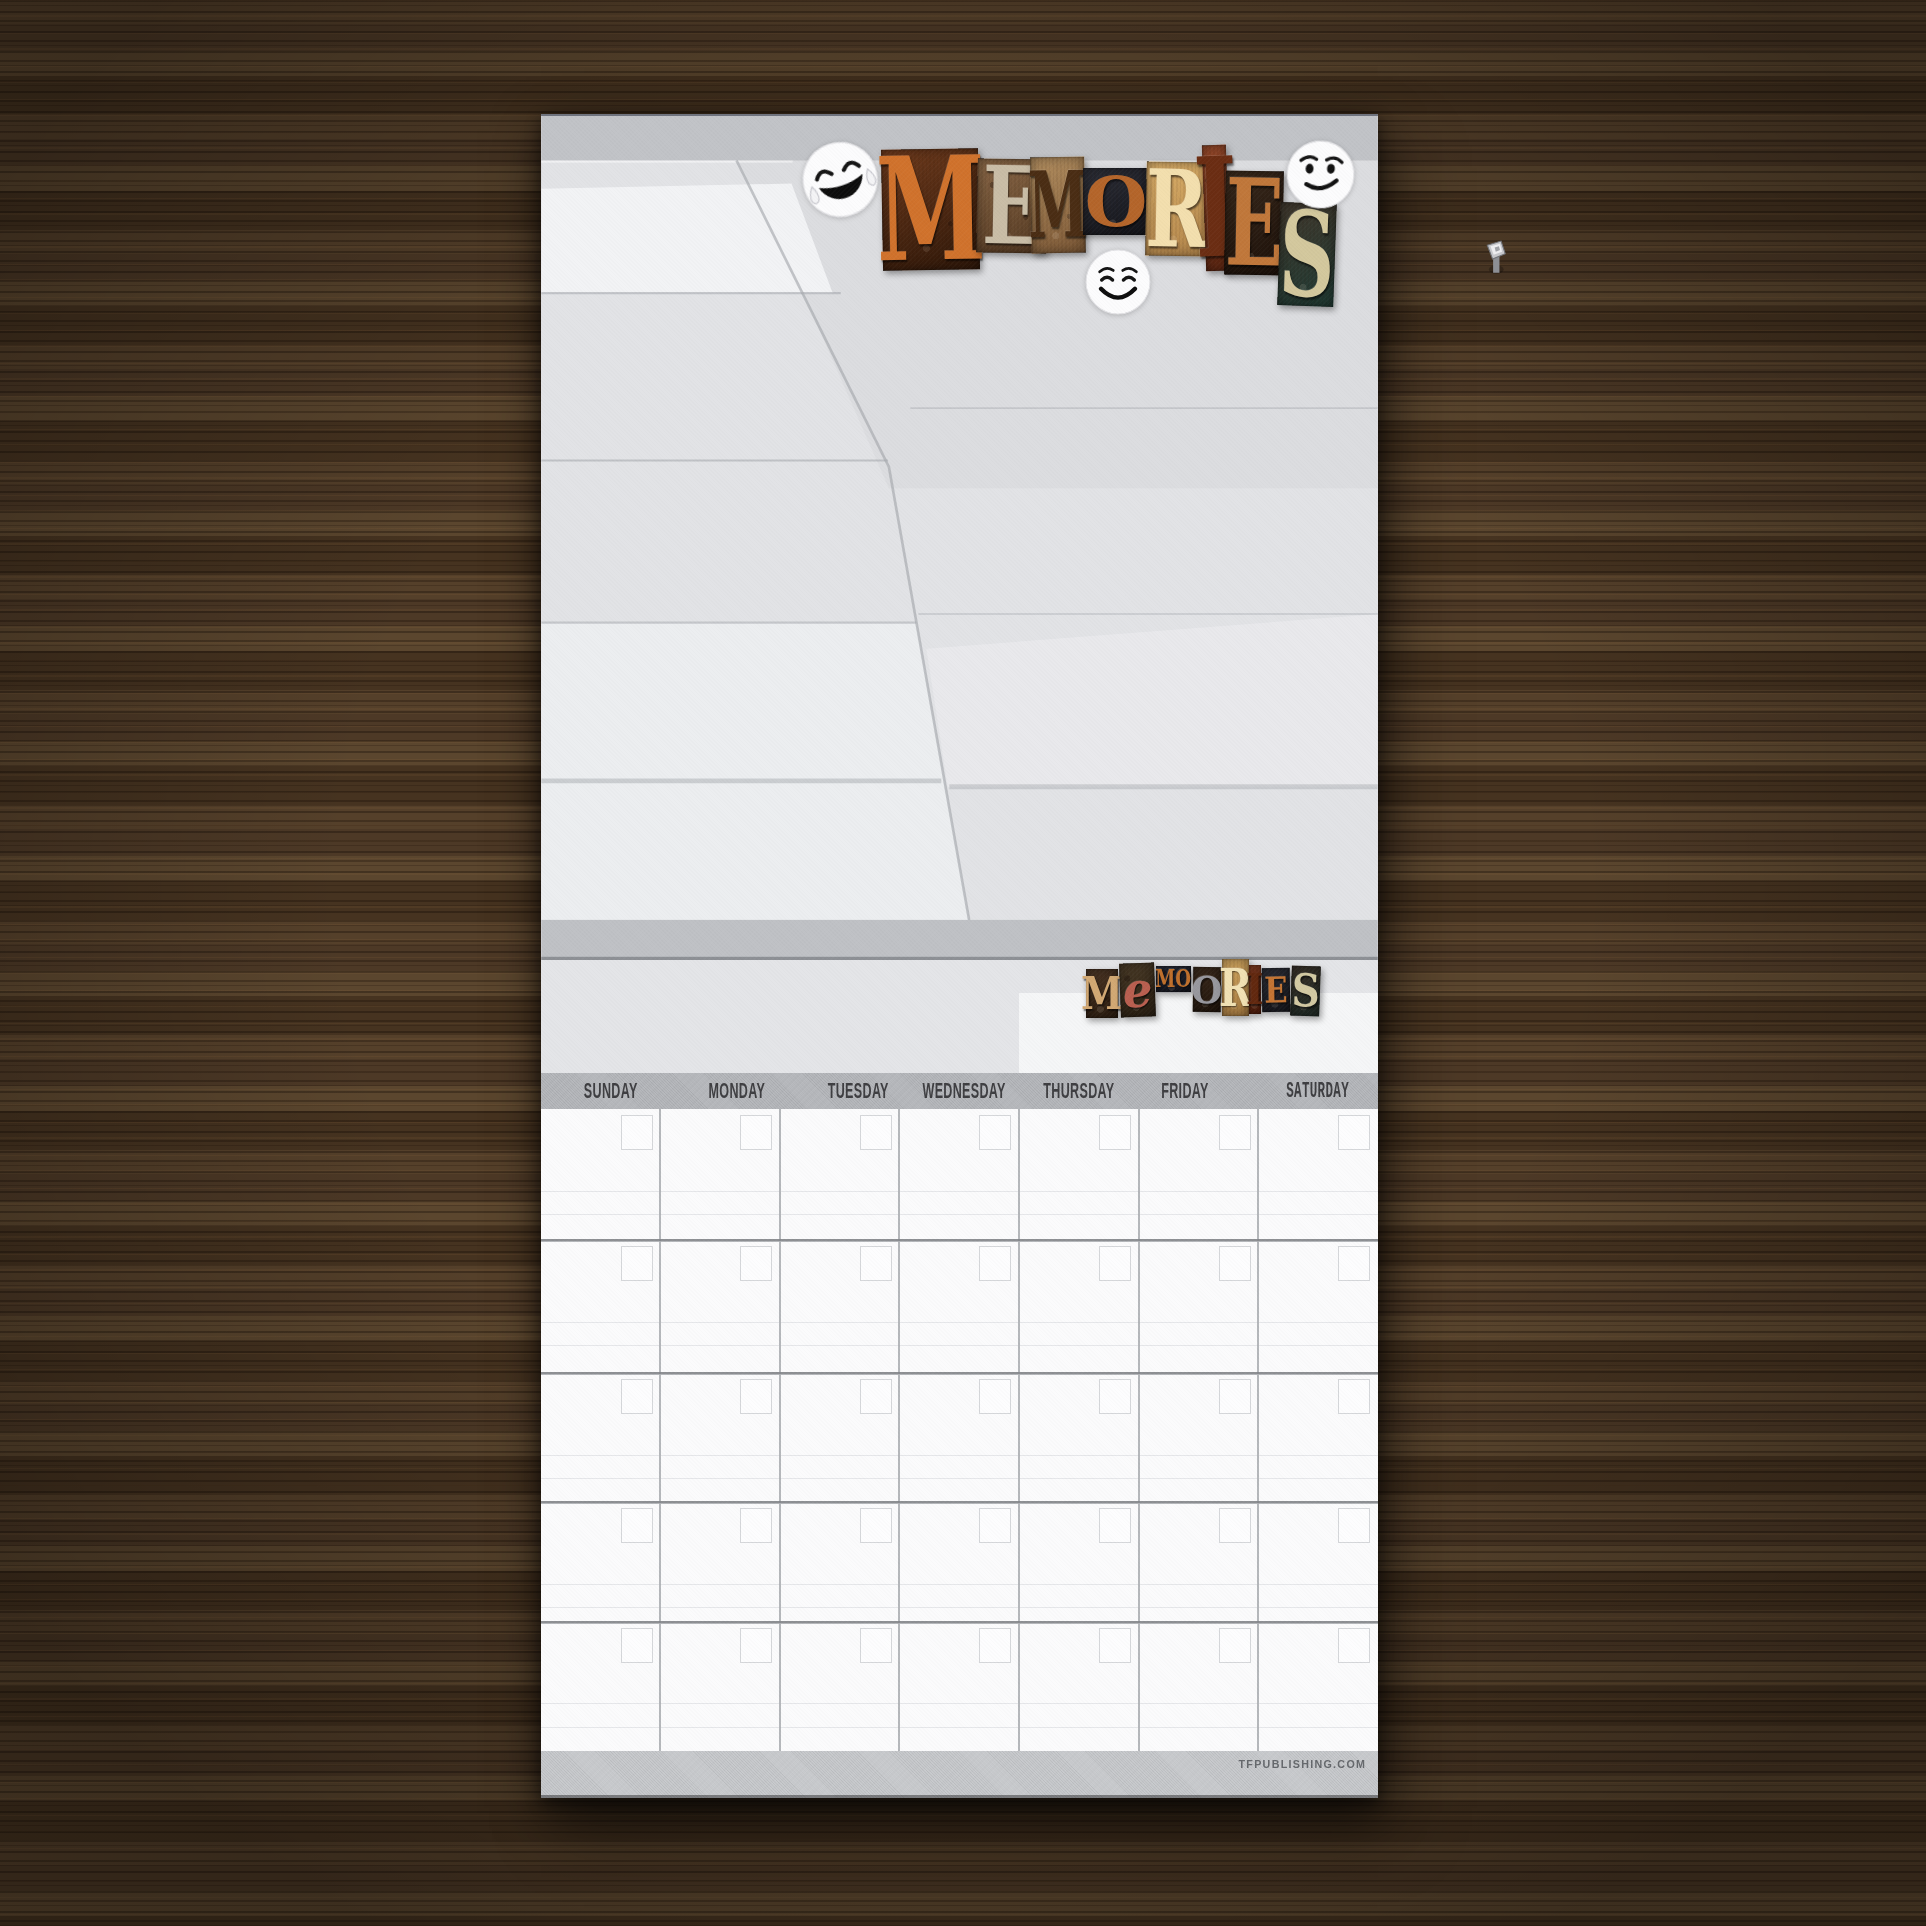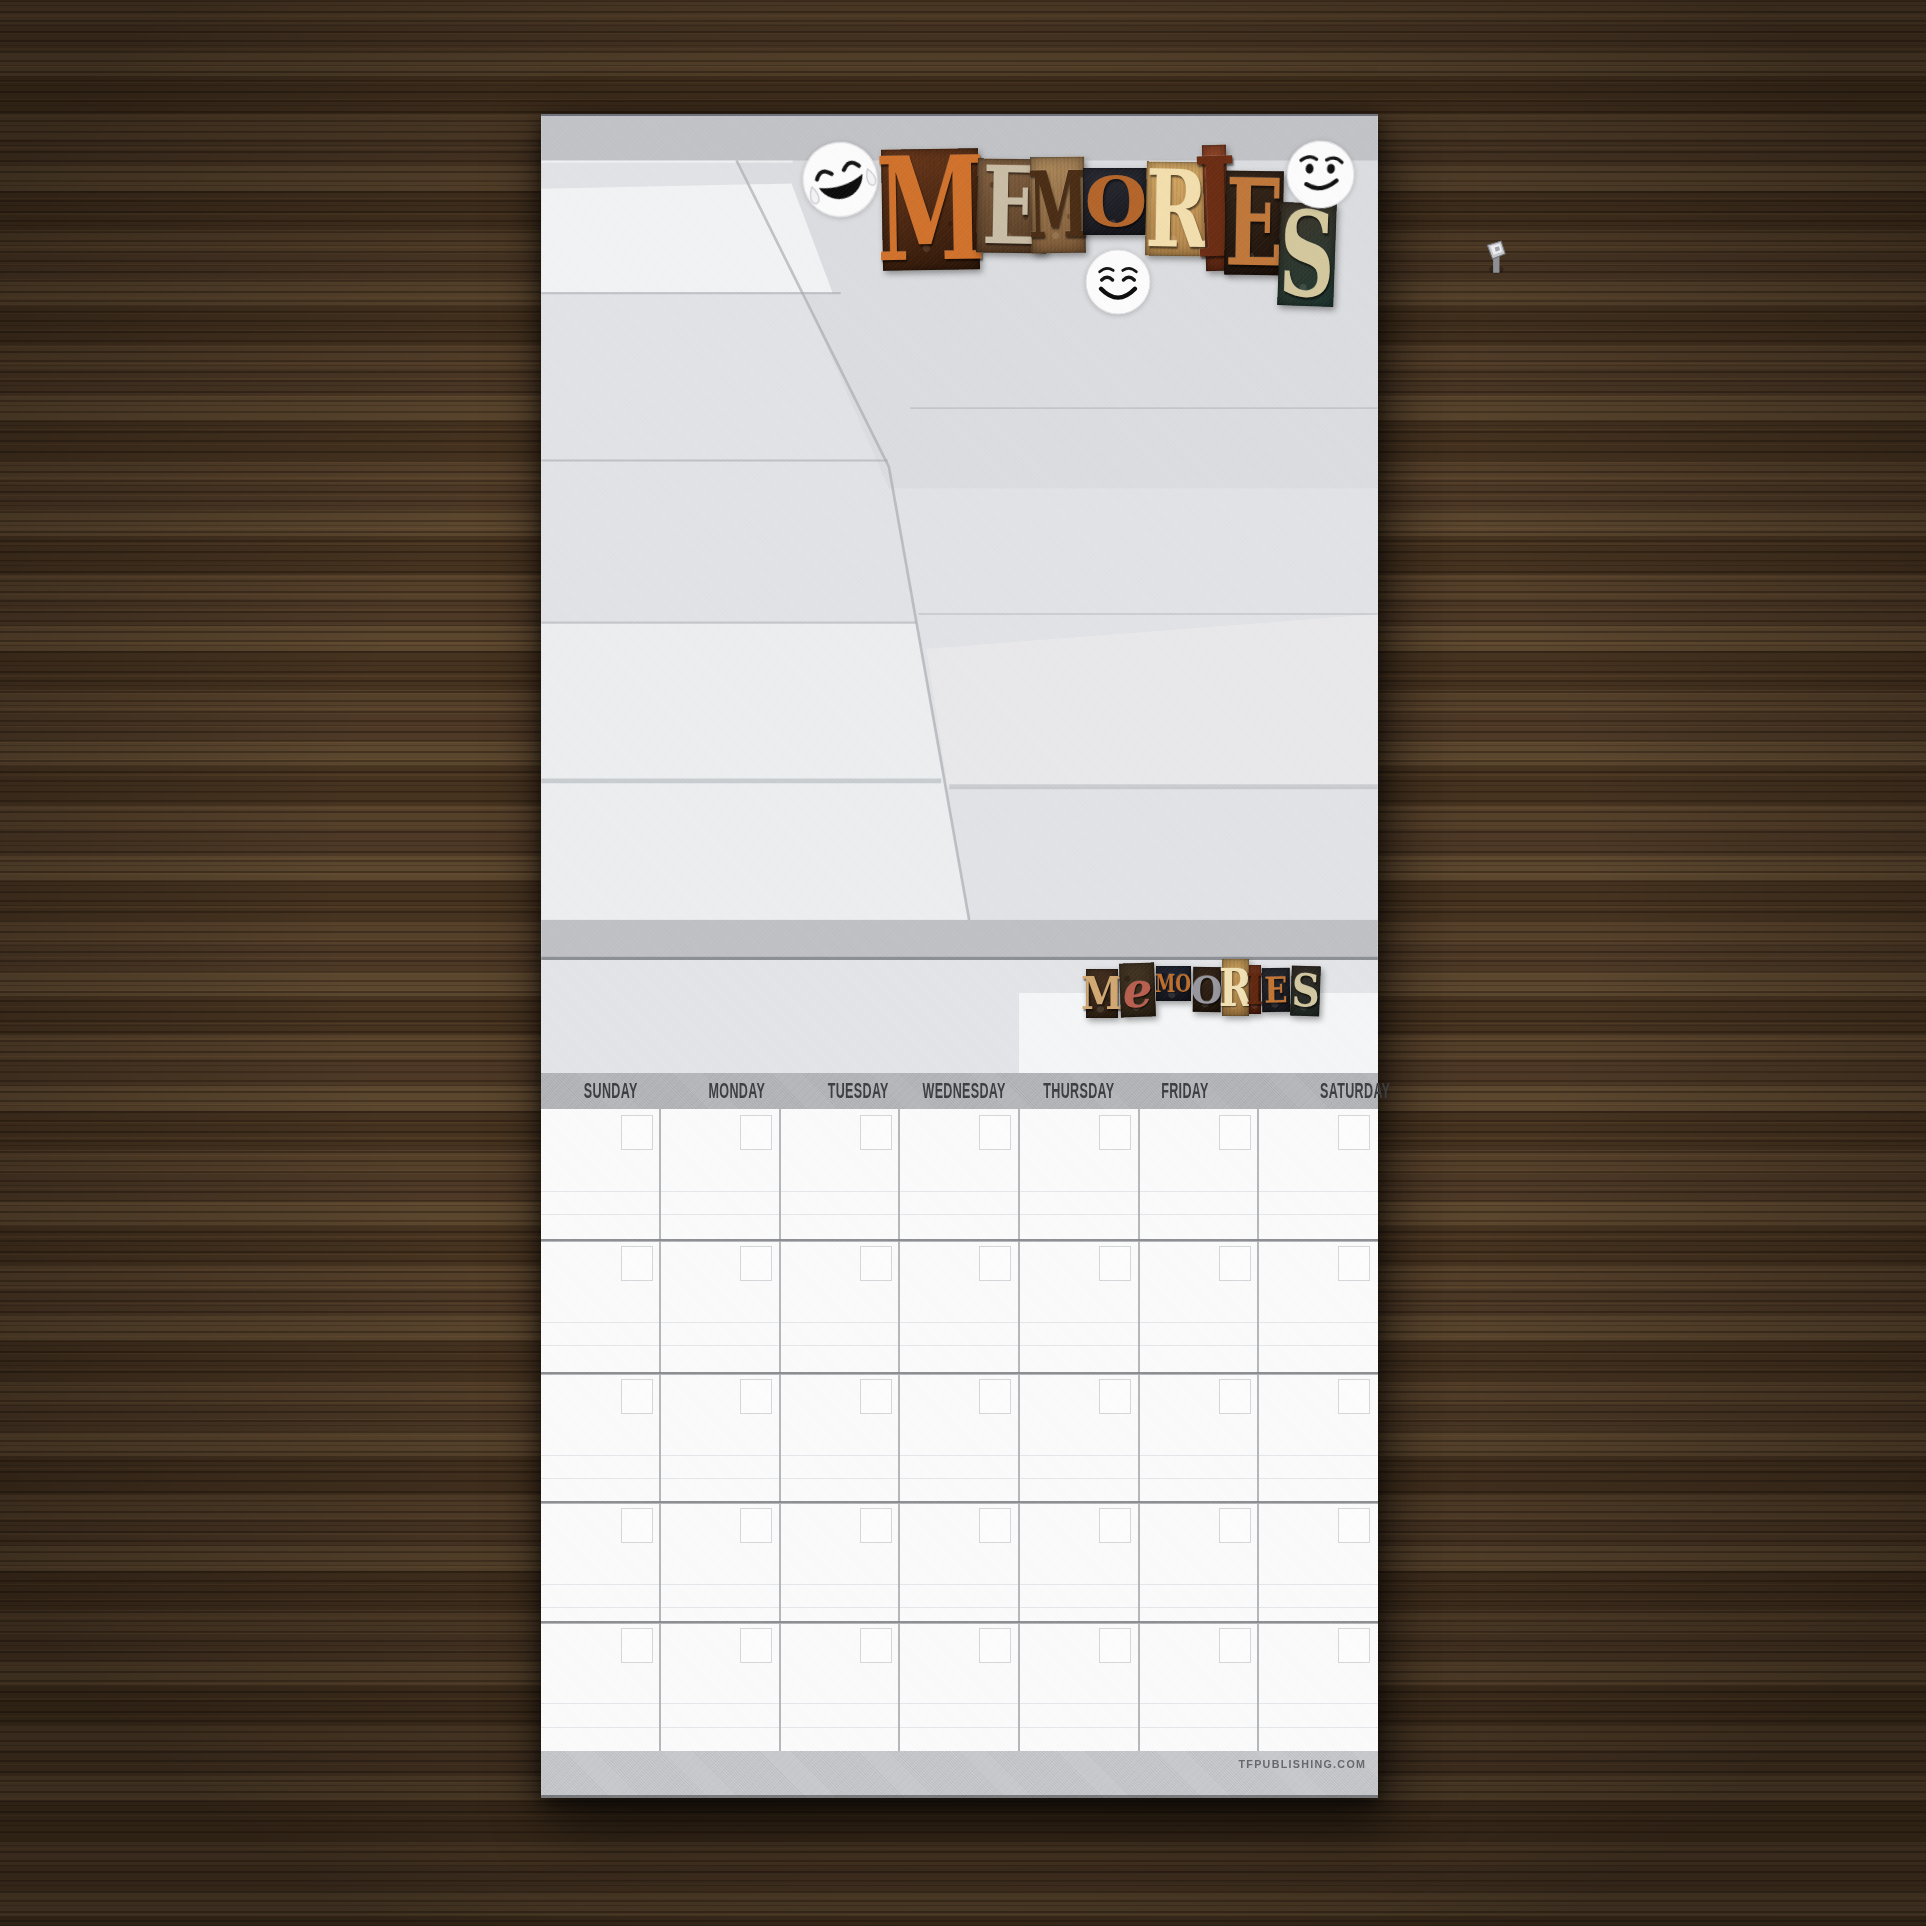--- a/index.html
+++ b/index.html
@@ -133,21 +133,21 @@
 
     <div id="sub-title" class="subtitle-wrap">
         <div class="blk" style="left: 545px; top: 855px; width: 32px; height: 49px; background: linear-gradient(160deg, rgb(75, 53, 36), rgb(44, 29, 16)); transform: rotate(0deg);">
           <div class="mottle"></div>
           <span class="ch" style="color: rgb(210, 168, 115); font-size: 40px; transform: scale(0.95, 1.1);">M</span>
         </div>
         <div class="blk" style="left: 579px; top: 849px; width: 35px; height: 54px; background: linear-gradient(160deg, rgb(74, 59, 39), rgb(42, 32, 19)); transform: rotate(-2deg);">
           <div class="mottle"></div>
           <span class="ch" style="color: rgb(185, 95, 79); font-size: 49px; transform: scale(0.95, 1); font-style: italic;">e</span>
         </div>
-        <div class="blk" style="left: 615px; top: 852px; width: 35px; height: 35px; background: linear-gradient(160deg, rgb(37, 42, 55), rgb(18, 20, 29)); transform: rotate(0deg);">
+        <div class="blk" style="left: 615px; top: 852px; width: 35px; height: 26px; background: linear-gradient(160deg, rgb(37, 42, 55), rgb(18, 20, 29)); transform: rotate(0deg);">
           <div class="mottle"></div>
           <span class="ch" style="color: rgb(191, 111, 43); font-size: 21.4px; transform: scale(0.85, 1.1);">MO</span>
         </div>
         <div class="blk" style="left: 652px; top: 853px; width: 28px; height: 45px; background: linear-gradient(160deg, rgb(60, 43, 30), rgb(32, 21, 12)); transform: rotate(1deg);">
           <div class="mottle"></div>
           <span class="ch" style="color: rgb(151, 151, 157); font-size: 34px; transform: scale(1.05, 1.1);">O</span>
         </div>
         <div class="blk" style="left: 681px; top: 845px; width: 27px; height: 57px; background: linear-gradient(160deg, rgb(211, 167, 95), rgb(168, 124, 66)); transform: rotate(0deg);">
           <div class="mottle"></div>
           <span class="ch" style="color: rgb(241, 225, 180); font-size: 47px; transform: scale(0.85, 1.1);">R</span>
@@ -197,21 +197,21 @@
       </svg>
     </div>
 
     <div id="weekdays">
         <div class="weekday" style="left: 10px; width: 120px;"><span>SUNDAY</span></div>
         <div class="weekday" style="left: 136px; width: 120px;"><span>MONDAY</span></div>
         <div class="weekday" style="left: 257px; width: 120px;"><span>TUESDAY</span></div>
         <div class="weekday" style="left: 360px; width: 120px;"><span>WEDNESDAY</span></div>
         <div class="weekday" style="left: 478px; width: 120px;"><span>THURSDAY</span></div>
         <div class="weekday" style="left: 584px; width: 120px;"><span>FRIDAY</span></div>
-        <div class="weekday" style="left: 754px; width: 120px;"><span>SATURDAY</span></div>
+        <div class="weekday" style="left: 717px; width: 120px; font-family: Liberation Mono, monospace;"><span>SATURDAY</span></div>
       </div>
     <div id="grid">
         <div class="grid-line vline" style="left: 118px; top: 995px; height: 642px;"></div>
         <div class="grid-line vline" style="left: 238px; top: 995px; height: 642px;"></div>
         <div class="grid-line vline" style="left: 357px; top: 995px; height: 642px;"></div>
         <div class="grid-line vline" style="left: 477px; top: 995px; height: 642px;"></div>
         <div class="grid-line vline" style="left: 597px; top: 995px; height: 642px;"></div>
         <div class="grid-line vline" style="left: 716px; top: 995px; height: 642px;"></div>
         <div class="grid-line hline" style="top: 1125px;"></div>
         <div class="grid-line hline" style="top: 1258px;"></div>

